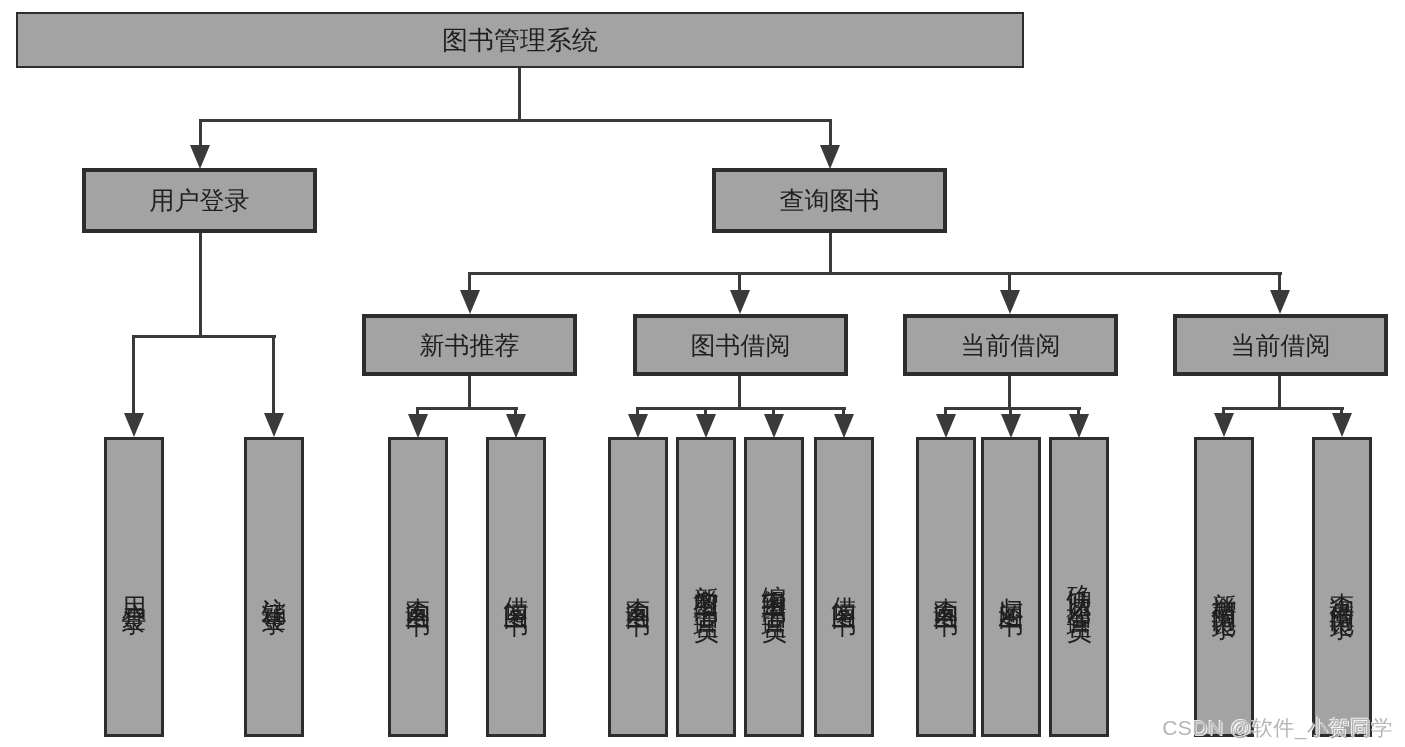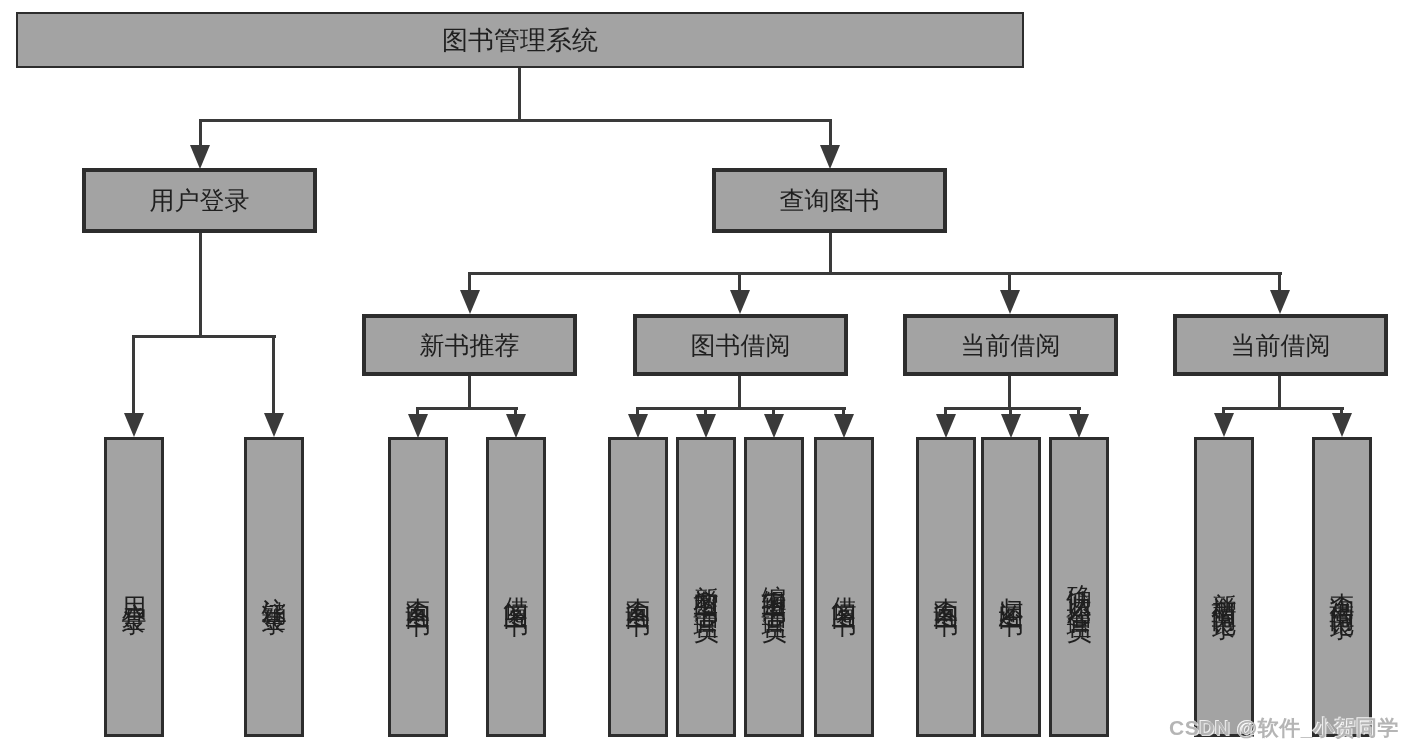--- a/index.html
+++ b/index.html
@@ -28,24 +28,23 @@
     writing-mode:vertical-rl;text-orientation:mixed;
     font-size:25px;letter-spacing:5px;line-height:1;white-space:nowrap;
   }
   .line{position:absolute;background:var(--line);z-index:1;}
   .arrow{
     position:absolute;width:0;height:0;z-index:1;
     border-left:10px solid transparent;border-right:10px solid transparent;
     border-top:24px solid var(--line);
   }
   .watermark{
-    position:absolute;right:6px;bottom:5px;z-index:5;
+    position:absolute;right:12px;bottom:5px;z-index:5;
     font-size:21px;color:var(--watermark);letter-spacing:0.5px;
     text-shadow:1px 1px 0 rgba(255,255,255,.85), -1px -1px 0 rgba(255,255,255,.85);
-    font-weight:bold;
   }
 </style>
 </head>
 <body>
 
 <div class="diagram">
 
   <div class="node root" style="left:16px;top:12px;width:1008px;height:56px;">
     <span>图书管理系统</span>
   </div>

